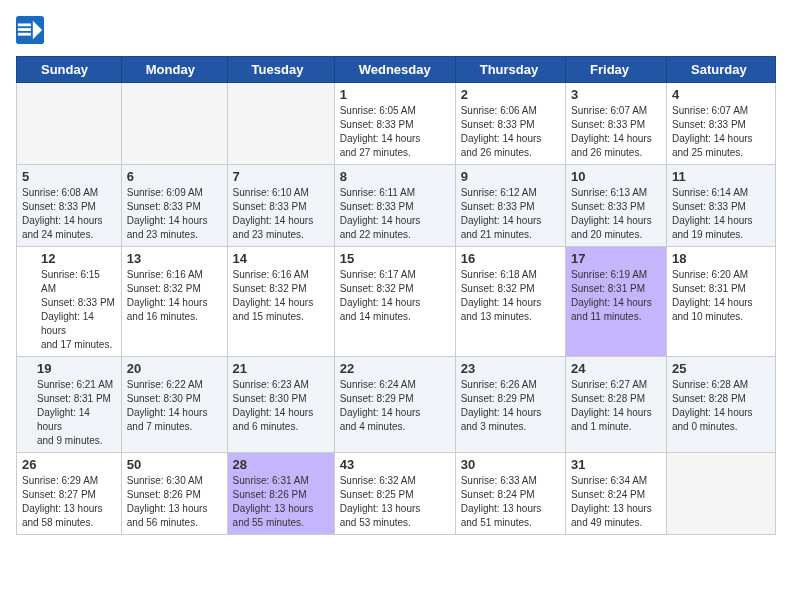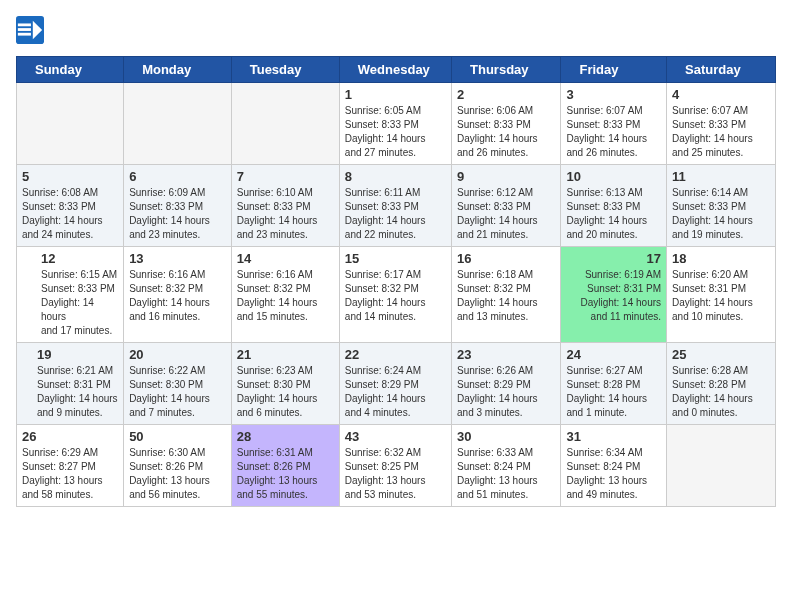--- a/index.html
+++ b/index.html
@@ -48,21 +48,21 @@
     }
     .calendar {
       width: 100%;
       border-collapse: collapse;
       border: 1px solid #ccc;
     }
     .calendar th {
       background: #2255a4;
       color: #fff;
       text-align: left;
-      padding: 5px 18px;
+      padding: 5px 24px;
       font-size: 13px;
       border: 1px solid #1a4488;
     }
     .calendar td {
       vertical-align: top;
       border: 1px solid #ccc;
       padding: 4px 5px;
       width: 113px;
       min-height: 80px;
       font-size: 10.5px;
@@ -191,21 +191,21 @@
           <div class="day-info">Sunrise: 6:16 AM<br>Sunset: 8:32 PM<br>Daylight: 14 hours<br>and 15 minutes.</div>
         </td>
         <td style="background: rgb(255, 255, 255);">
           <div class="day-num">15</div>
           <div class="day-info">Sunrise: 6:17 AM<br>Sunset: 8:32 PM<br>Daylight: 14 hours<br>and 14 minutes.</div>
         </td>
         <td style="background: rgb(255, 255, 255);">
           <div class="day-num">16</div>
           <div class="day-info">Sunrise: 6:18 AM<br>Sunset: 8:32 PM<br>Daylight: 14 hours<br>and 13 minutes.</div>
         </td>
-        <td style="background: #86efac; text-align: right;">
+        <td style="background: #c4b5fd;">
           <div class="day-num">17</div>
           <div class="day-info">Sunrise: 6:19 AM<br>Sunset: 8:31 PM<br>Daylight: 14 hours<br>and 11 minutes.</div>
         </td>
         <td style="background: rgb(255, 255, 255);">
           <div class="day-num">18</div>
           <div class="day-info">Sunrise: 6:20 AM<br>Sunset: 8:31 PM<br>Daylight: 14 hours<br>and 10 minutes.</div>
         </td>
       </tr>
       <tr>
         <td style="background: rgb(240, 244, 248); padding-left: 20px;">

